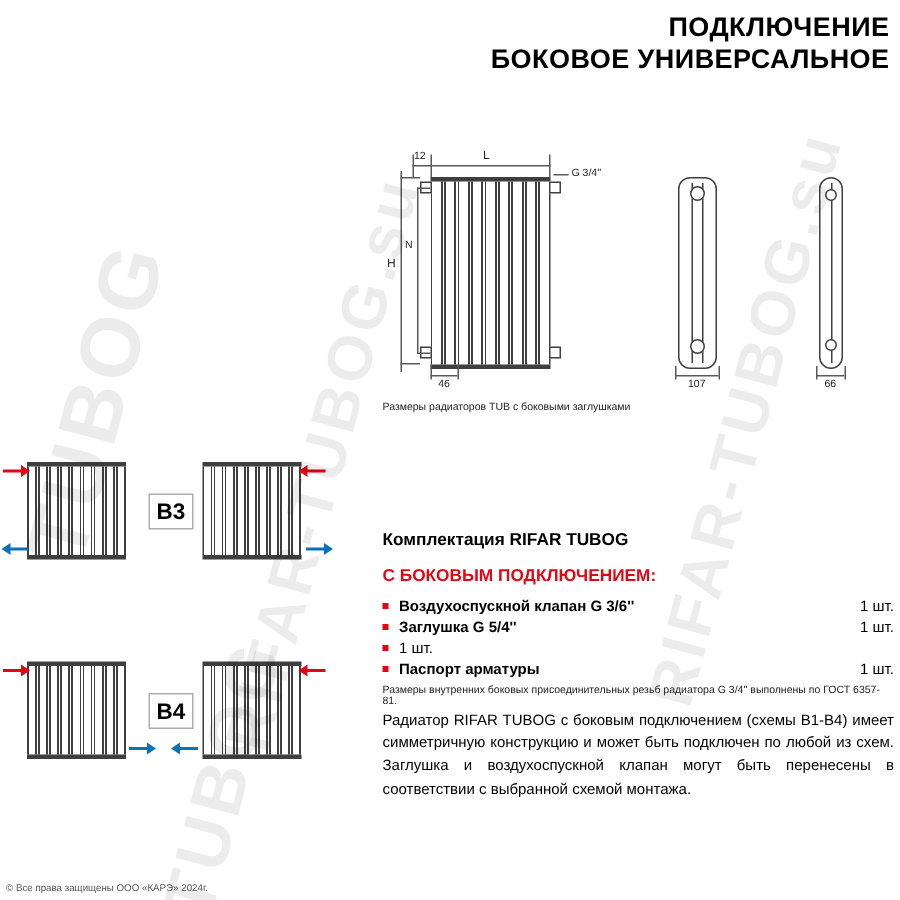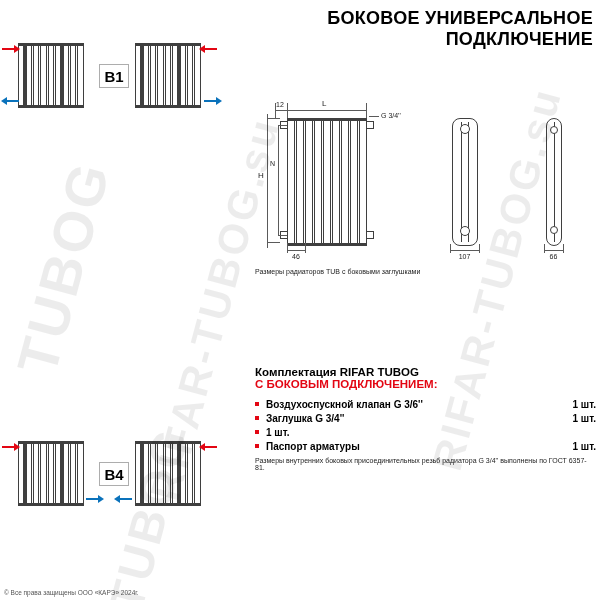--- a/index.html
+++ b/index.html
@@ -78,62 +78,62 @@
   }
   .profA::before { left: 32%; } .profA::after { left: 64%; } .profB::before { left: 50%; }
   .port {
     position: absolute; width: 10px; height: 10px; border: 1.5px solid #3f3f3f;
     border-radius: 50%; background: #fff; z-index: 1;
   }
   .port.small { width: 8px; height: 8px; }
   .caption { position: absolute; left: 255px; top: 268px; font-size: 7px; color: #222; z-index: 2; }
 
   
-  .kit { position: absolute; left: 255px; top: 366px; width: 341px; z-index: 2; }
+  .kit { position: absolute; left: 255px; top: 354px; width: 341px; z-index: 2; }
   .kit-h1 { font-size: 11.5px; font-weight: 800; color: #000; }
-  .kit-h2 { font-size: 11.5px; font-weight: 800; color: #e30613; margin-top: 0; }
+  .kit-h2 { font-size: 11.5px; font-weight: 800; color: #e30613; margin-top: 12px; }
   .kit-items { margin-top: 7px; }
   .kit-item { display: flex; align-items: center; height: 14px; }
   .blt { width: 4px; height: 4px; background: #e30613; margin-right: 7px; flex: none; }
   .kit-name { flex: 1; font-size: 10px; font-weight: 700; color: #000; }
-  .kit-qty  { font-size: 10px; font-weight: 700; color: #000; text-align: center; }
+  .kit-qty  { font-size: 10px; font-weight: 400; color: #000; text-align: center; }
   .note { position: absolute; left: 255px; top: 457px; width: 341px; font-size: 7px; color: #222; z-index: 2; }
   .para {
     position: absolute; left: 255px; top: 473px; width: 341px;
     font-size: 10px; line-height: 15.2px; color: #000; text-align: justify; z-index: 2;
   }
   .minlen { position: absolute; left: 255px; top: 548px; width: 341px; font-size: 10px; font-weight: 800; color: #000; z-index: 2; }
   .copyright { position: absolute; left: 4px; top: 589px; font-size: 6.5px; color: #555; z-index: 2; }
 </style>
 </head>
 <body>
 
 <div class="page">
 
   <div class="wm wm0">TUBOG</div>
   <div class="wm wm1">RIFAR-TUBOG.su</div>
   <div class="wm wm2">RIFAR-TUBOG.su</div>
   <div class="wm wm3">TUBOG</div>
 
   <div class="title">
+    <div>ПОДКЛЮЧЕНИЕ</div>
     <div>БОКОВОЕ УНИВЕРСАЛЬНОЕ</div>
-    <div>ПОДКЛЮЧЕНИЕ</div>
-  </div>
-
-  <div class="scheme" style="top:43px">
+  </div>
+
+
+
+  <div class="scheme" style="top:308px">
     <div class="rad rL"></div>
     <div class="rad rR"></div>
-    <div class="slabel">В1</div>
+    <div class="slabel">В3</div>
     <div class="arrow right c-red" style="left:2px;top:5px"></div>
     <div class="arrow left  c-blue" style="left:6px;top:57px"></div>
     <div class="arrow left  c-red" style="left:204px;top:5px"></div>
     <div class="arrow right c-blue" style="left:204px;top:57px"></div>
   </div>
-
-
 
   <div class="scheme" style="top:441px">
     <div class="rad rL"></div>
     <div class="rad rR"></div>
     <div class="slabel">В4</div>
     <div class="arrow right c-red" style="left:2px;top:5px"></div>
     <div class="arrow right c-blue" style="left:86px;top:57px"></div>
     <div class="arrow left  c-red" style="left:204px;top:5px"></div>
     <div class="arrow left  c-blue" style="left:119px;top:57px"></div>
   </div>
@@ -193,31 +193,32 @@
     <div class="kit-h1">Комплектация RIFAR TUBOG</div>
     <div class="kit-h2">С БОКОВЫМ ПОДКЛЮЧЕНИЕМ:</div>
     <div class="kit-items">
       <div class="kit-item">
         <span class="blt"></span>
         <span class="kit-name">Воздухоспускной клапан G 3/6''</span>
         <span class="kit-qty">1 шт.</span>
       </div>
       <div class="kit-item">
         <span class="blt"></span>
-        <span class="kit-name">Заглушка G 3/4''</span>
+        <span class="kit-name">Заглушка G 5/4''</span>
         <span class="kit-qty">1 шт.</span>
       </div>
       <div class="kit-item">
         <span class="blt"></span>
         <span class="kit-qty">1 шт.</span>
       </div>
       <div class="kit-item">
         <span class="blt"></span>
         <span class="kit-name">Паспорт арматуры</span>
         <span class="kit-qty">1 шт.</span>
       </div>
     </div>
   </div>
 
   <div class="note">Размеры внутренних боковых присоединительных резьб радиатора G 3/4'' выполнены по ГОСТ 6357-81.</div>
+  <div class="para">Радиатор RIFAR TUBOG с боковым подключением (схемы В1-В4) имеет симметричную конструкцию и может быть подключен по любой из схем. Заглушка и воздухоспускной клапан могут быть перенесены в соответствии с выбранной схемой монтажа.</div>
   <div class="copyright">© Все права защищены ООО «КАРЭ» 2024г.</div>
 
 </div>
 
 </body></html>

